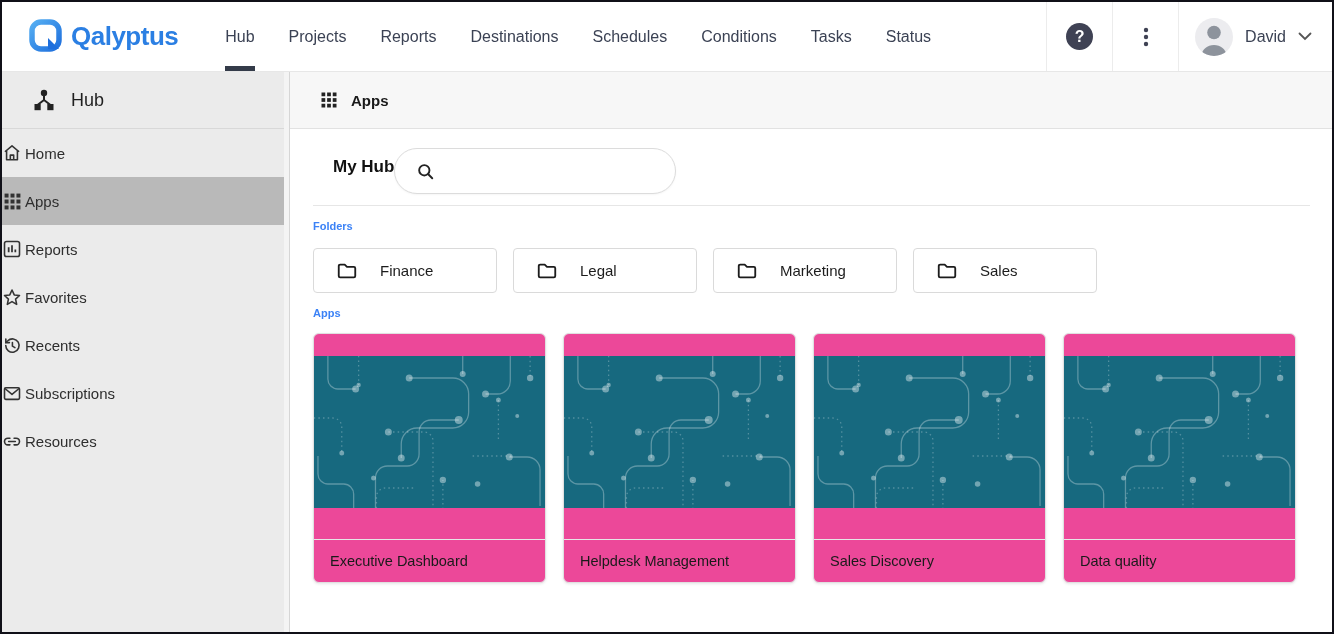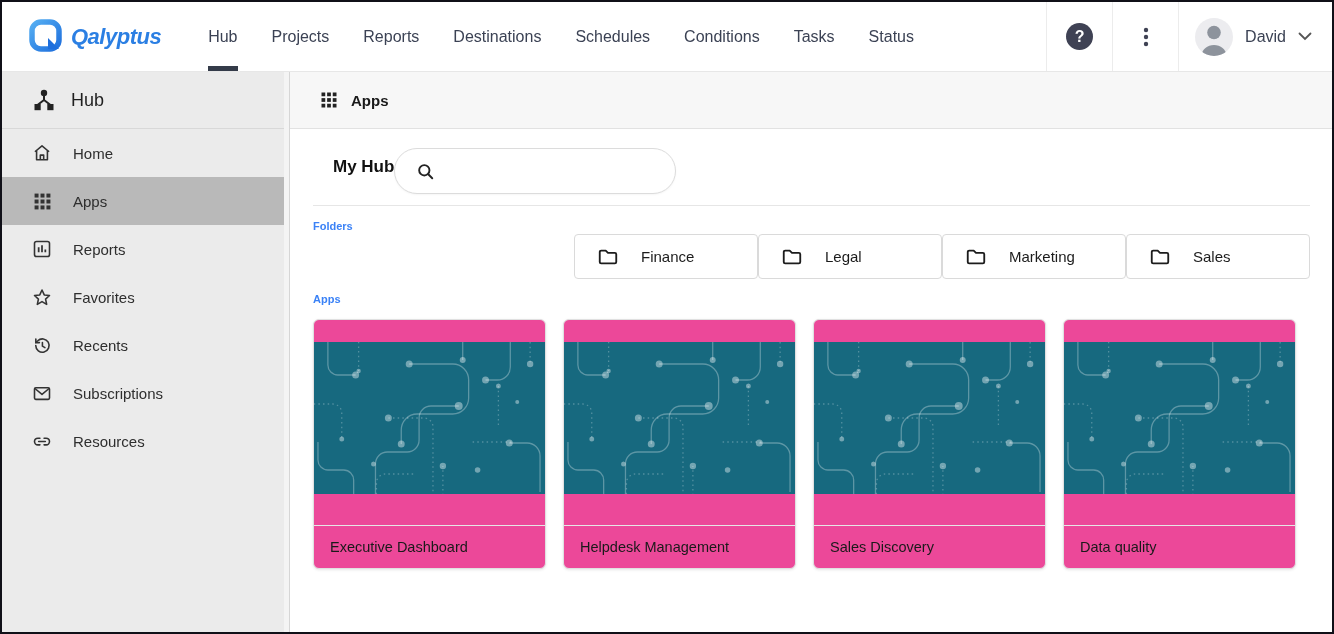--- a/index.html
+++ b/index.html
@@ -3,54 +3,54 @@
 <meta charset="utf-8">
 <style>
   * { margin:0; padding:0; box-sizing:border-box; }
   html,body { background:#fff; }
   body { font-family:"Liberation Sans", sans-serif; }
   .frame { width:1334px; height:634px; border:2px solid #101018; background:#fff; overflow:hidden; display:flex; flex-direction:column; }
 
   
   .topbar { height:70px; min-height:70px; background:#fff; display:flex; align-items:stretch; border-bottom:1px solid #e7e7e7; }
   .logo { display:flex; align-items:center; gap:7px; padding:0 0 0 26px; cursor:pointer; }
-  .logo-text { font-size:22px; font-weight:bold; color:#2b7fe3; letter-spacing:-0.5px;font-style:italic; }
+  .logo-text { font-size:26px; font-weight:bold; color:#2b7fe3; letter-spacing:-0.5px; }
   .topnav { display:flex; align-items:stretch; margin-left:30px; }
   .nav-item { position:relative; display:flex; align-items:center; padding:0 17px; font-size:16px; color:#3b4254; cursor:pointer; white-space:nowrap; text-decoration:none; }
   .nav-item.active::after { content:""; position:absolute; left:17px; right:17px; bottom:0; height:5px; background:#343b49; }
   .topbar-right { margin-left:auto; display:flex; align-items:stretch; }
   .tb-section { display:flex; align-items:center; justify-content:center; border-left:1px solid #ececec; cursor:pointer; }
   .tb-help { width:66px; }
   .help-circle { width:27px; height:27px; border-radius:50%; background:#3f4254; color:#fff; font-size:16px; font-weight:bold; display:flex; align-items:center; justify-content:center; }
   .tb-kebab { width:66px; }
   .tb-user { padding:0 20px 0 16px; gap:12px;justify-content:space-between; }
   .avatar { width:38px; height:38px; border-radius:50%; background:#ececef; overflow:hidden; display:flex; align-items:flex-end; justify-content:center; }
   .user-name { font-size:16px; color:#3b4254; }
 
   
   .layout { flex:1; display:flex; min-height:0; }
   .sidebar { width:288px; min-width:288px; background:#ebebeb; border-right:1px solid #d6d6d6; position:relative; }
   .sidebar-header { height:57px; display:flex; align-items:center; gap:15px; padding-left:30px; border-bottom:1px solid #d8d8d8; color:#1f1f1f; font-size:18px; }
-  .side-item { height:48px; display:flex; align-items:center; gap:21px; padding-left:30px; font-size:15px; color:#2e2e2e; cursor:pointer; }
+  .side-item { height:48px; display:flex; align-items:center; gap:3px; font-size:15px; color:#2e2e2e; cursor:pointer; }
   .side-item.active { background:#b9b9b9; }
   .sicon { width:20px; height:20px; display:flex; align-items:center; justify-content:center; color:#333; }
   .scrolltrack { position:absolute; top:0; right:0; bottom:0; width:5px; background:#f4f4f4; }
 
   main { flex:1; display:flex; flex-direction:column; background:#fff; min-width:0; }
   .main-header { height:57px; min-height:57px; background:#f7f7f7; border-bottom:1px solid #e2e2e2; display:flex; align-items:center; gap:13px; padding-left:30px; font-size:15px; font-weight:bold; color:#1a1a1a; }
   .content { flex:1; padding:0 22px 0 23px; overflow:hidden; }
 
   .myhub-row { height:77px; border-bottom:1px solid #e6e6e6; display:flex; align-items:center; }
   .myhub-title { font-size:17px; font-weight:bold; color:#111; margin-left:20px; }
   .search { width:282px; height:46px; border:1px solid #dcdcdc; border-radius:23px; background:#fff; display:flex; align-items:center; padding-left:21px; gap:15px; margin-bottom:-8px; box-shadow:0 1px 2px rgba(0,0,0,0.04); }
   .search input { border:none; outline:none; font-size:15px; color:#444; width:200px; background:transparent; font-family:"Liberation Sans", sans-serif; }
   .search input::placeholder { color:#b9b9b9; }
 
   .group-label { font-size:11px; font-weight:bold; color:#3b82f6; margin-top:14px; }
-  .folders { display:flex; margin-top:2px;justify-content:flex-end; }
+  .folders { display:flex; gap:16px; margin-top:16px; }
   .folder-card { width:184px; height:45px; background:#fff; border:1px solid #dadada; border-radius:4px; display:flex; align-items:center; gap:22px; padding-left:22px; cursor:pointer; }
   .folder-card span { font-size:15px; color:#1c1c1c; }
 
   .apps-grid { display:flex; gap:17px; margin-top:14px; }
   .app-card { width:233px; height:250px; background:#ec4899; border:1px solid #e0e0e0; border-radius:6px; box-shadow:0 1px 3px rgba(0,0,0,0.10); display:flex; flex-direction:column; overflow:hidden; cursor:pointer; }
   .app-strip { height:22px; min-height:22px; }
   .app-thumb { height:152px; min-height:152px; background:#17697f; }
   .app-thumb svg { display:block; width:100%; height:100%; }
   .app-spacer { flex:1; }
   .app-label { border-top:1px solid #e6e6e6; height:43px; min-height:43px; display:flex; align-items:center; padding-left:16px; font-size:14.5px; color:#1a1a1a; }

